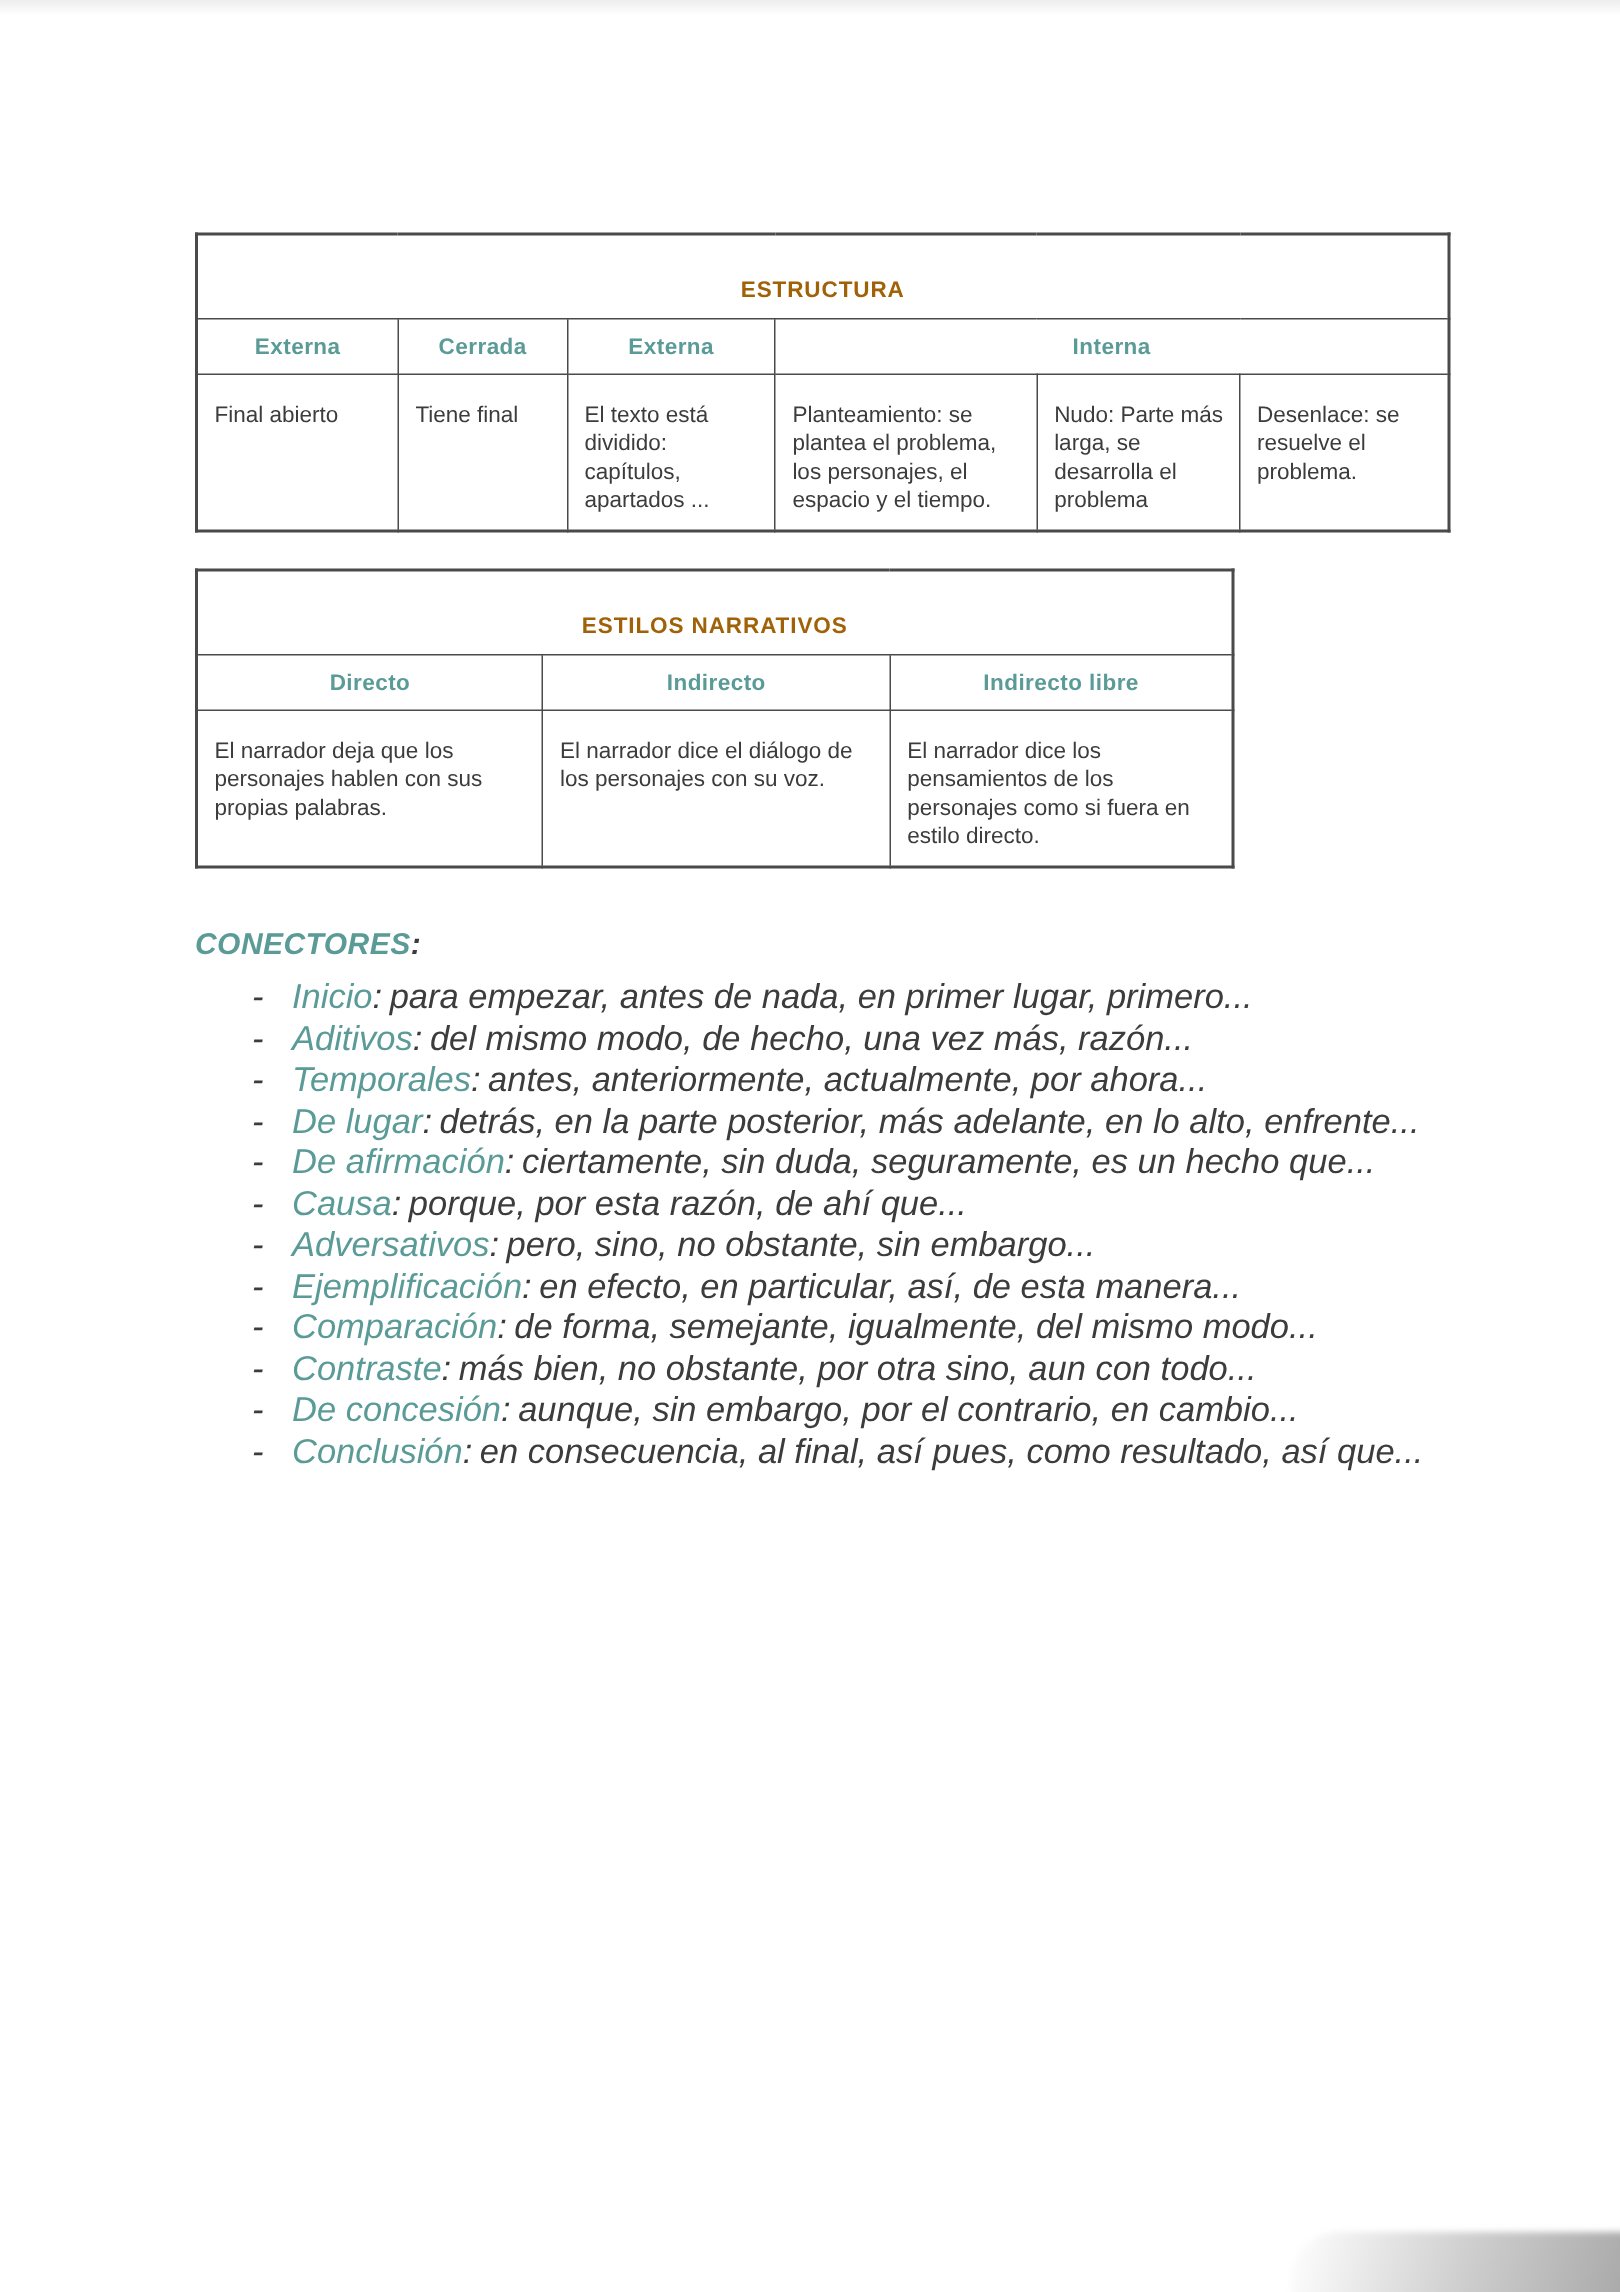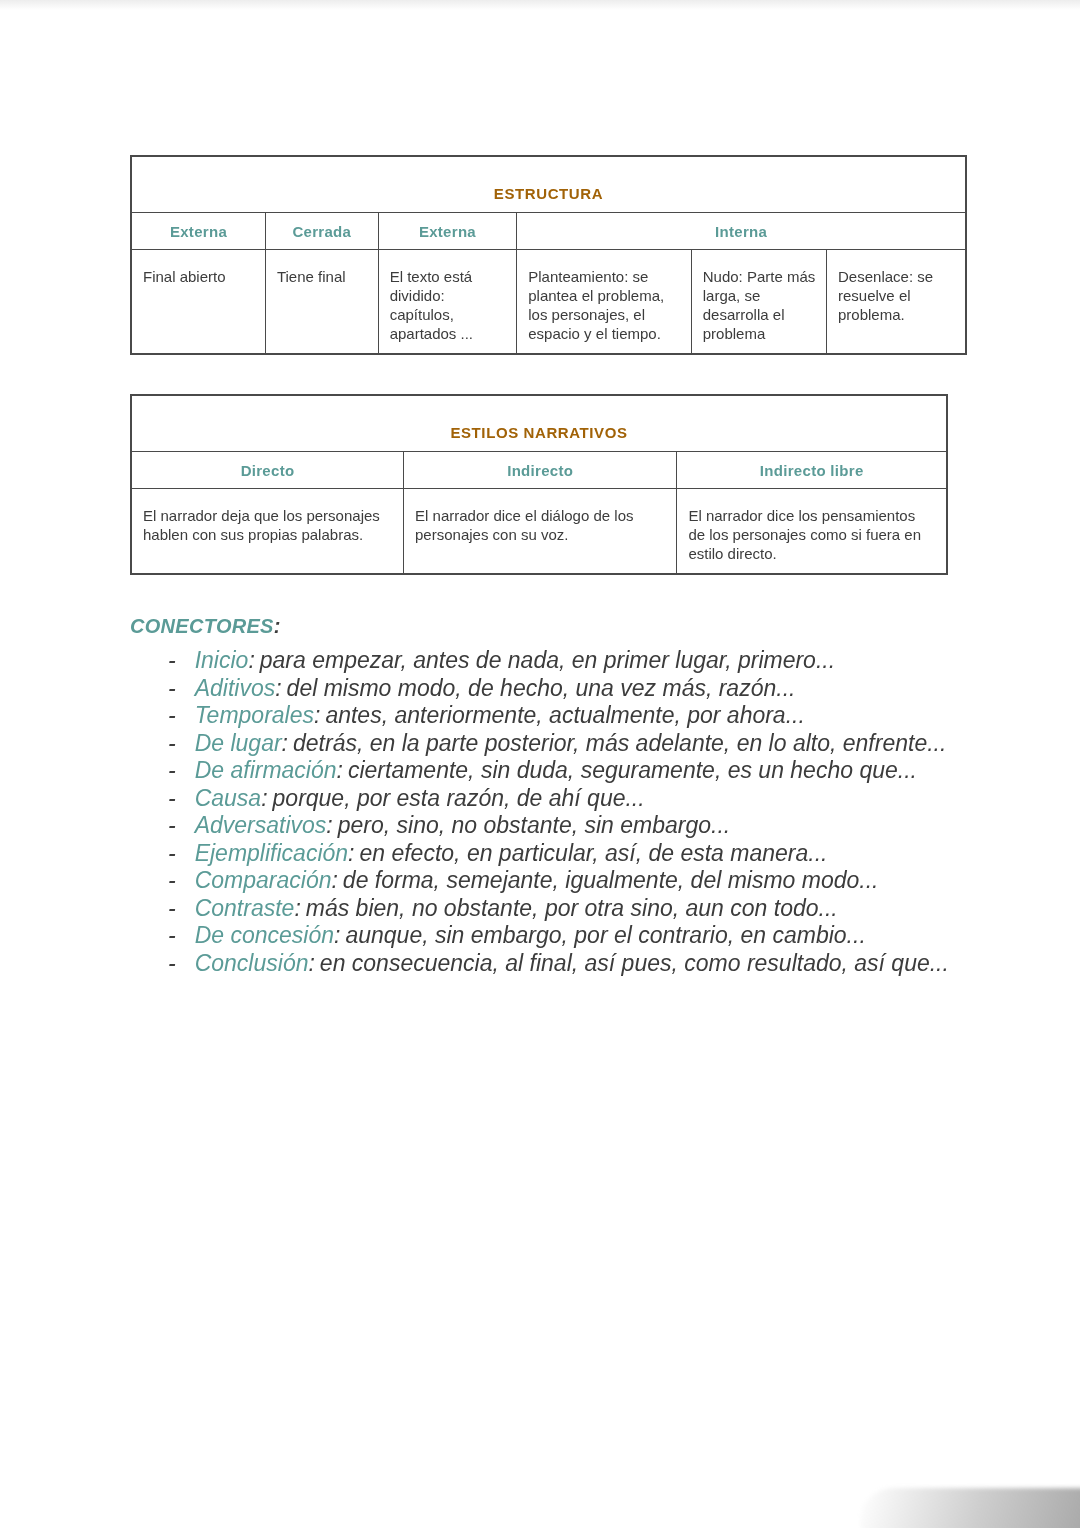--- a/index.html
+++ b/index.html
@@ -23,21 +23,21 @@
     letter-spacing:.6px;padding:28px 6px 10px;
   }
   td.head{
     text-align:center;color:#5b9b97;font-weight:bold;font-size:15px;
     letter-spacing:.3px;padding:10px 6px 9px;
   }
   td.cell{
     vertical-align:top;text-align:left;font-size:15px;line-height:19px;
     padding:17px 10px 10px 11px;color:#3c3c3c;
   }
-  .tbl2{width:818px;margin-top:39px;}
+  .tbl2{width:693px;margin-top:24px;}
 
   .connectors{margin-top:39px;font-style:italic;}
   .conn-heading{font-size:20px;line-height:24px;}
   .conn-heading .hterm{color:#5b9b97;font-weight:bold;letter-spacing:.3px;}
   .conn-heading .hsep{color:#3c3c3c;font-weight:bold;}
   ul.conn-list{list-style:none;margin:9px 0 0 0;padding:0;}
   ul.conn-list li{margin-left:38px;font-size:23px;line-height:27.5px;}
   .dash{color:#3c3c3c;margin-right:19px;}
   .term{color:#5b9b97;}
   .sep{color:#3c3c3c;}

